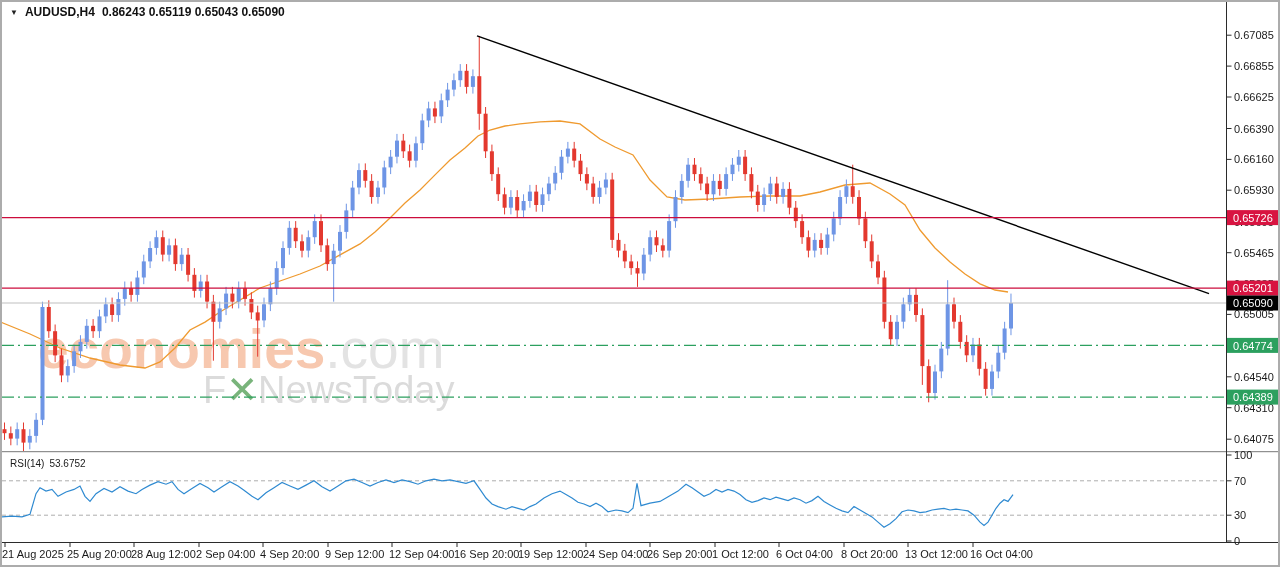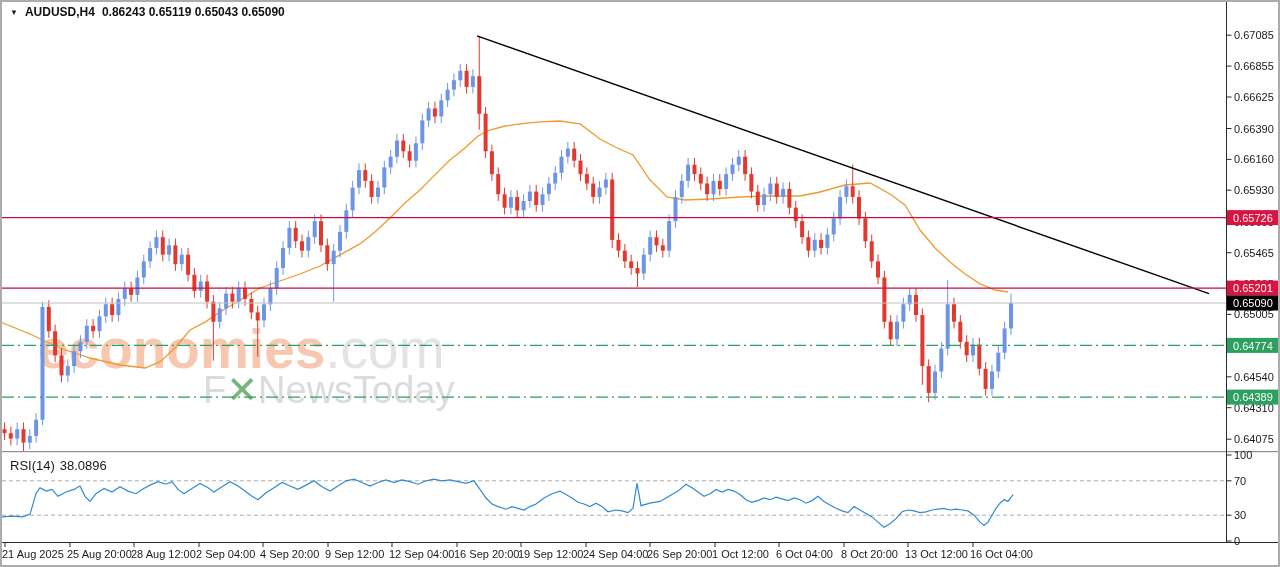--- a/index.html
+++ b/index.html
@@ -3,21 +3,21 @@
 <meta charset="utf-8">
 <style>
   html,body{margin:0;padding:0;background:#e8e8e8;}
   .window{position:relative;width:1280px;height:567px;background:#ffffff;
     border:2px solid #acacac;box-sizing:border-box;overflow:hidden;
     font-family:"Liberation Sans",sans-serif;}
   .window svg{position:absolute;left:0;top:0;}
   .title-bar{position:absolute;left:8px;top:3px;font-size:12px;font-weight:600;color:#111;
     display:flex;align-items:center;gap:7px;white-space:pre;z-index:5;}
   .menu-tri{font-size:8px;color:#222;cursor:pointer;}
-  .rsi-caption{position:absolute;left:8px;top:456px;font-size:13px;color:#1a1a1a;
+  .rsi-caption{position:absolute;left:8px;top:456px;font-size:10px;color:#1a1a1a;
     display:flex;gap:5px;z-index:5;}
   text{font-family:"Liberation Sans",sans-serif;}
 </style>
 </head>
 <body>
 
 <div class="window">
   <svg id="chart" width="1276" height="563" viewBox="2 2 1276 563">
       <text x="38" y="368" font-size="55" font-weight="bold"><tspan fill="#F7C8AF">economies</tspan><tspan fill="#E3E3E3" font-weight="normal">.com</tspan></text>
       <text x="203" y="403" font-size="38" fill="#DBDBDB"><tspan>F</tspan><tspan fill="#79B47B">✕</tspan><tspan>NewsToday</tspan></text>
@@ -457,15 +457,15 @@
     </svg>
 
   <div class="title-bar">
     <span class="menu-tri">▼</span>
     <span>AUDUSD,H4</span>
     <span>0.86243 0.65119 0.65043 0.65090</span>
   </div>
 
   <div class="rsi-caption">
     <span>RSI(14)</span>
-    <span>38.0896</span>
+    <span>53.6752</span>
   </div>
 </div>
 
 </body></html>

